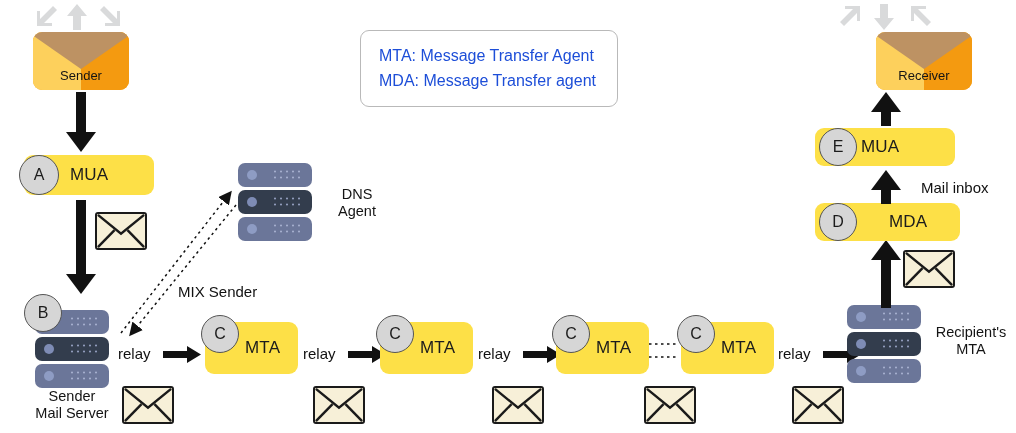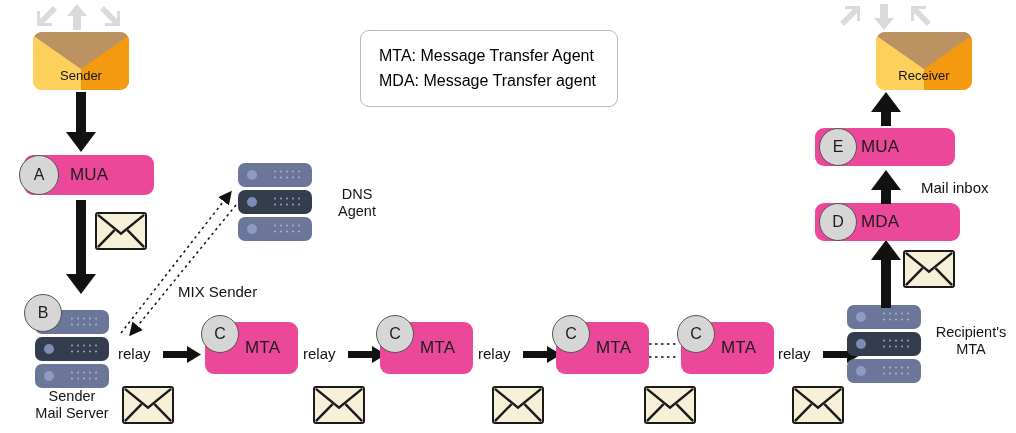--- a/index.html
+++ b/index.html
@@ -12,21 +12,21 @@
     position:relative;
     width:1016px;
     height:433px;
     background:#ffffff;
     overflow:hidden;
   }
 
   
   .pill{
     position:absolute;
-    background:#ec4899;
+    background:#fde047;
     border-radius:9px;
     display:flex;
     align-items:center;
     box-sizing:border-box;
   }
   .pill-label{
     color:#1c1c1c;
     font-size:17px;
     letter-spacing:.2px;
     white-space:nowrap;
@@ -125,21 +125,21 @@
   .legend{
     position:absolute;
     border:1.3px solid #b9b9b9;
     border-radius:9px;
     background:#ffffff;
     padding:12px 18px 13px 18px;
     box-sizing:border-box;
   }
   .legend div{
     font-size:16px;
-    color:#000000;
+    color:#1d4ed8;
     line-height:25px;
     white-space:nowrap;
   }
 
   
   .lbl{
     position:absolute;
     font-size:15px;
     color:#111;
     white-space:nowrap;
@@ -475,21 +475,21 @@
   <div class="smenv" style="left:903px;top:250px;">
     <svg viewBox="0 0 52 38" preserveAspectRatio="none">
         <g stroke="#1a1a1a" stroke-width="2.6" fill="none">
       <path d="M1 1 L26 22 L51 1"></path>
           <path d="M1 37 L19 18"></path>
           <path d="M51 37 L33 18"></path>
         </g>
       </svg>
   </div>
 
-  <div class="pill" style="left:815px;top:203px;width:145px;height:38px;">
+  <div class="pill" style="left:815px;top:203px;width:145px;height:38px;padding-left:28px;">
     <span class="pill-label" style="margin-left:46px;">MDA</span>
   </div>
   <div class="badge" style="left:819px;top:203px;width:38px;height:38px;">
     <span>D</span>
   </div>
 
   <svg class="arrow" style="left:871px;top:170px;" width="32" height="36">
     <path d="M15 0 L30 20 H20 V34 H10 V20 H0 Z" fill="#111"></path>
   </svg>
   <div class="lbl" style="left:913px;top:179px;margin-left:8px;">Mail inbox</div>

